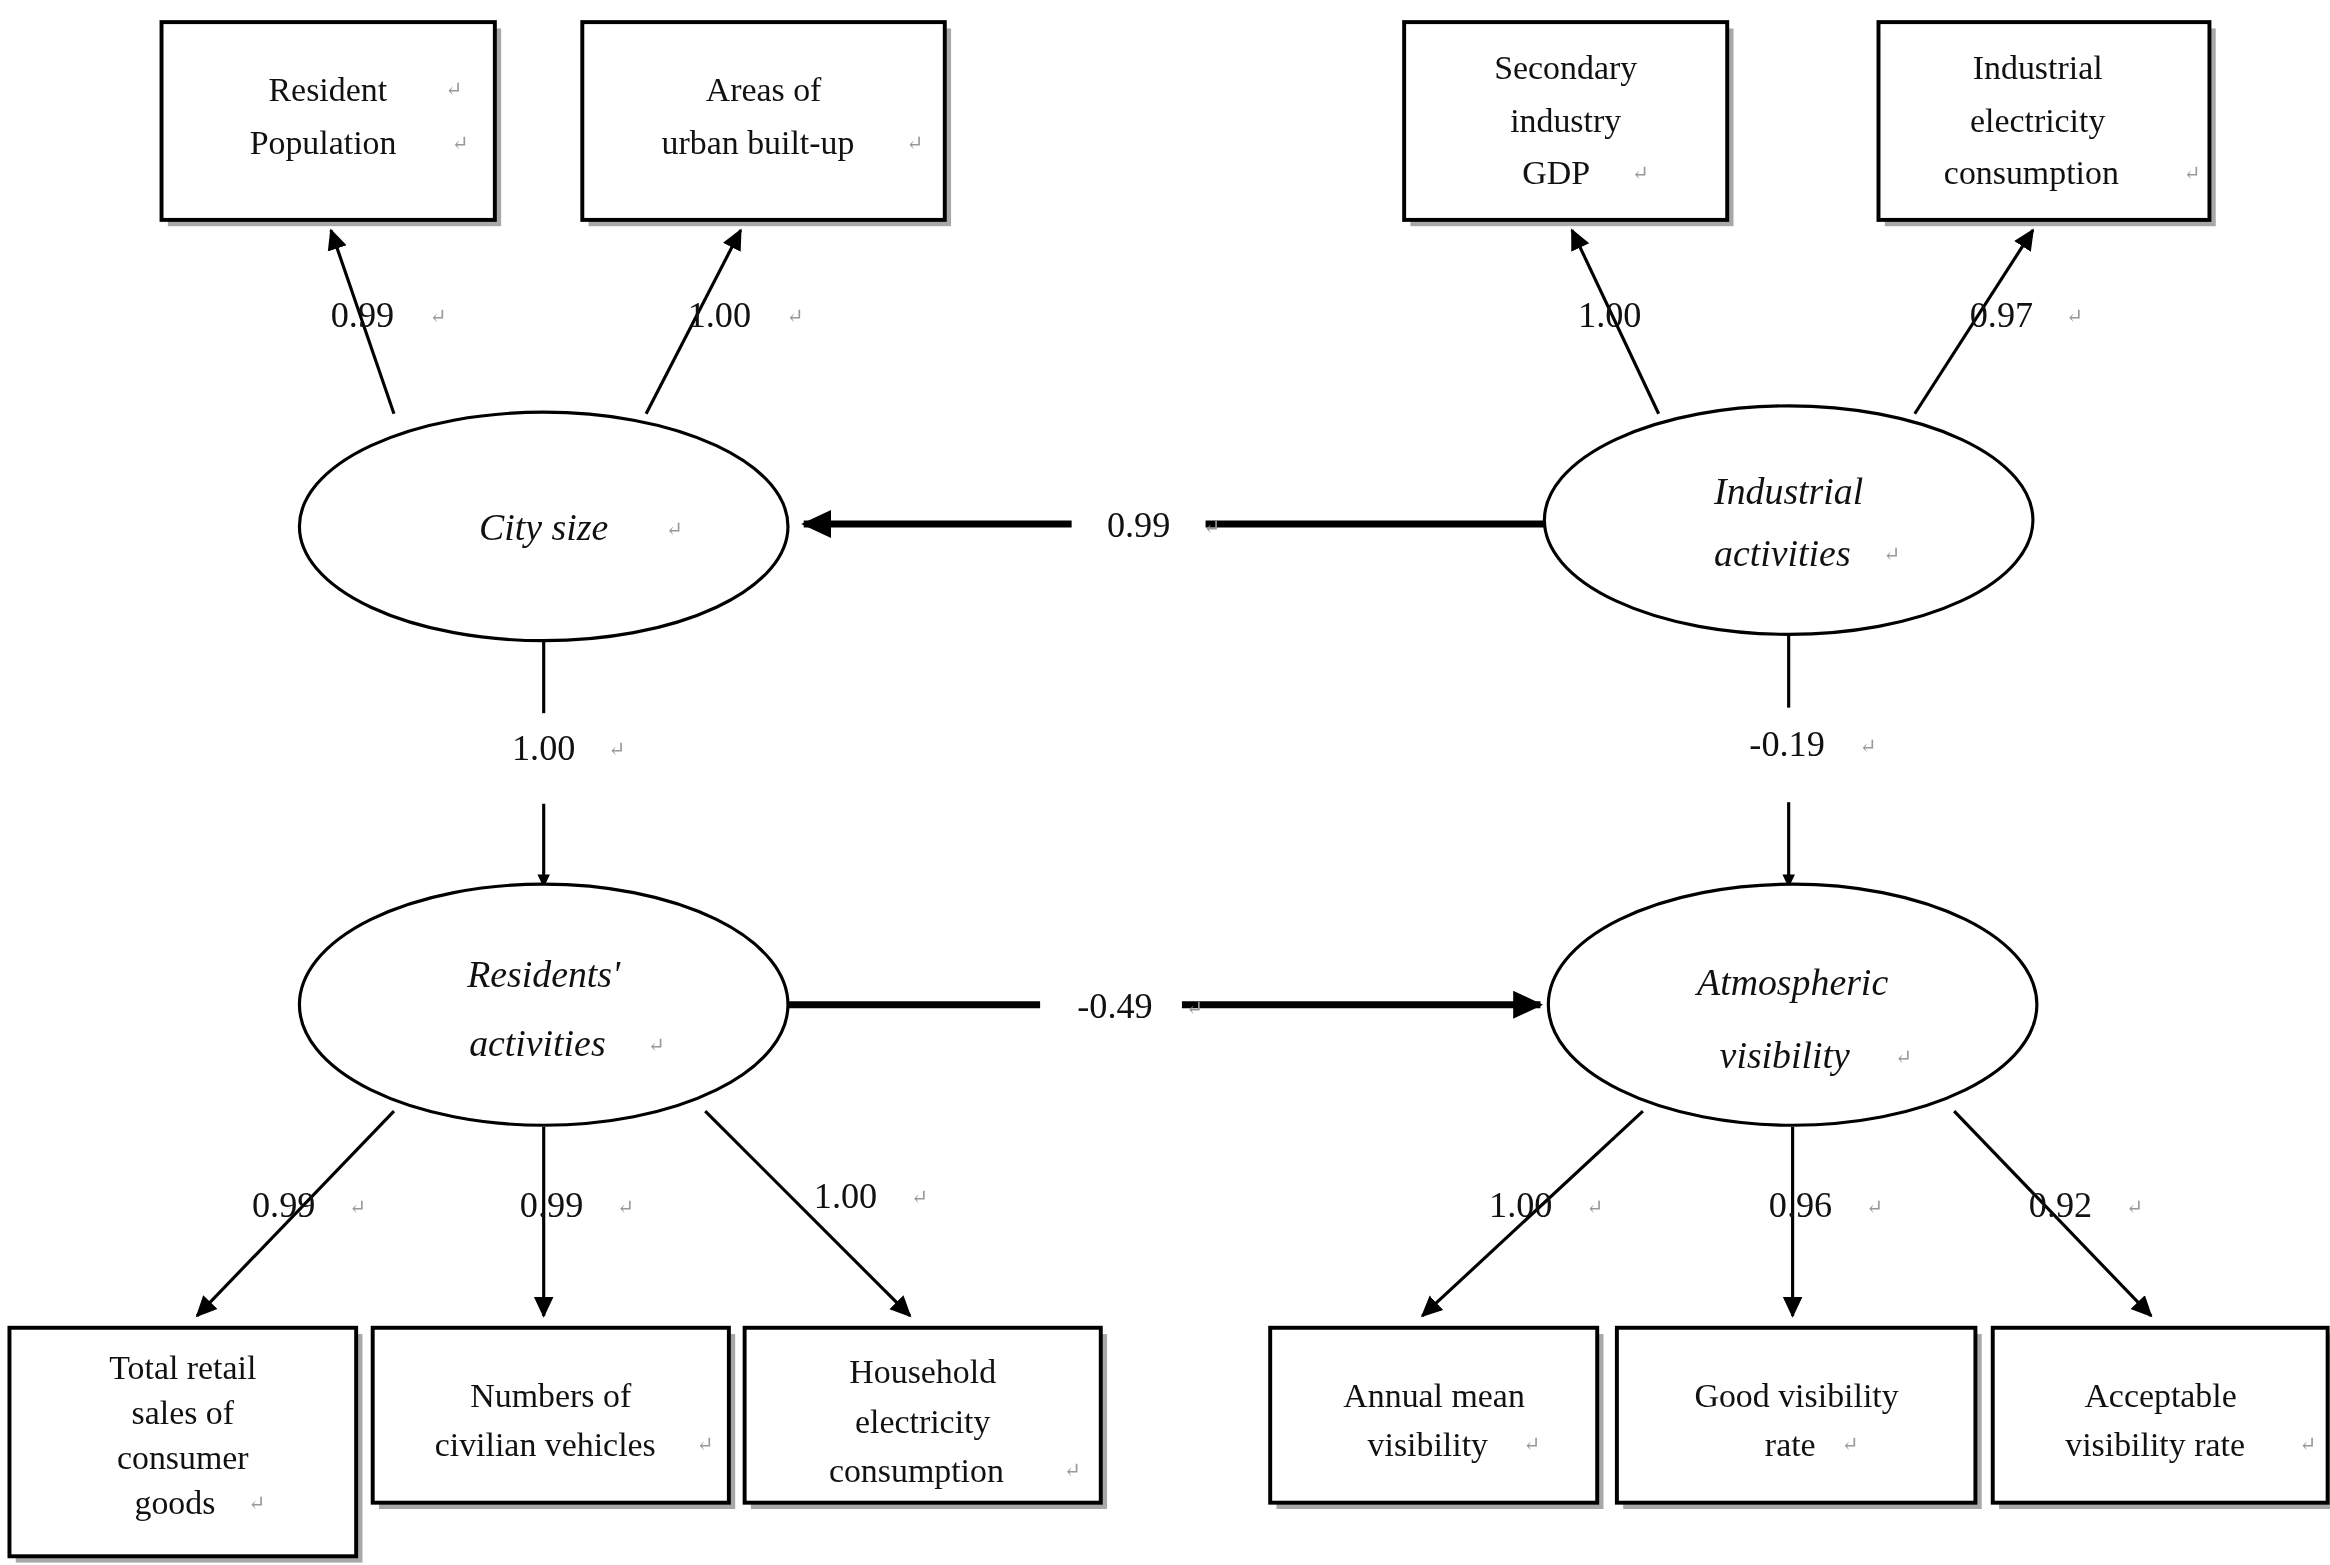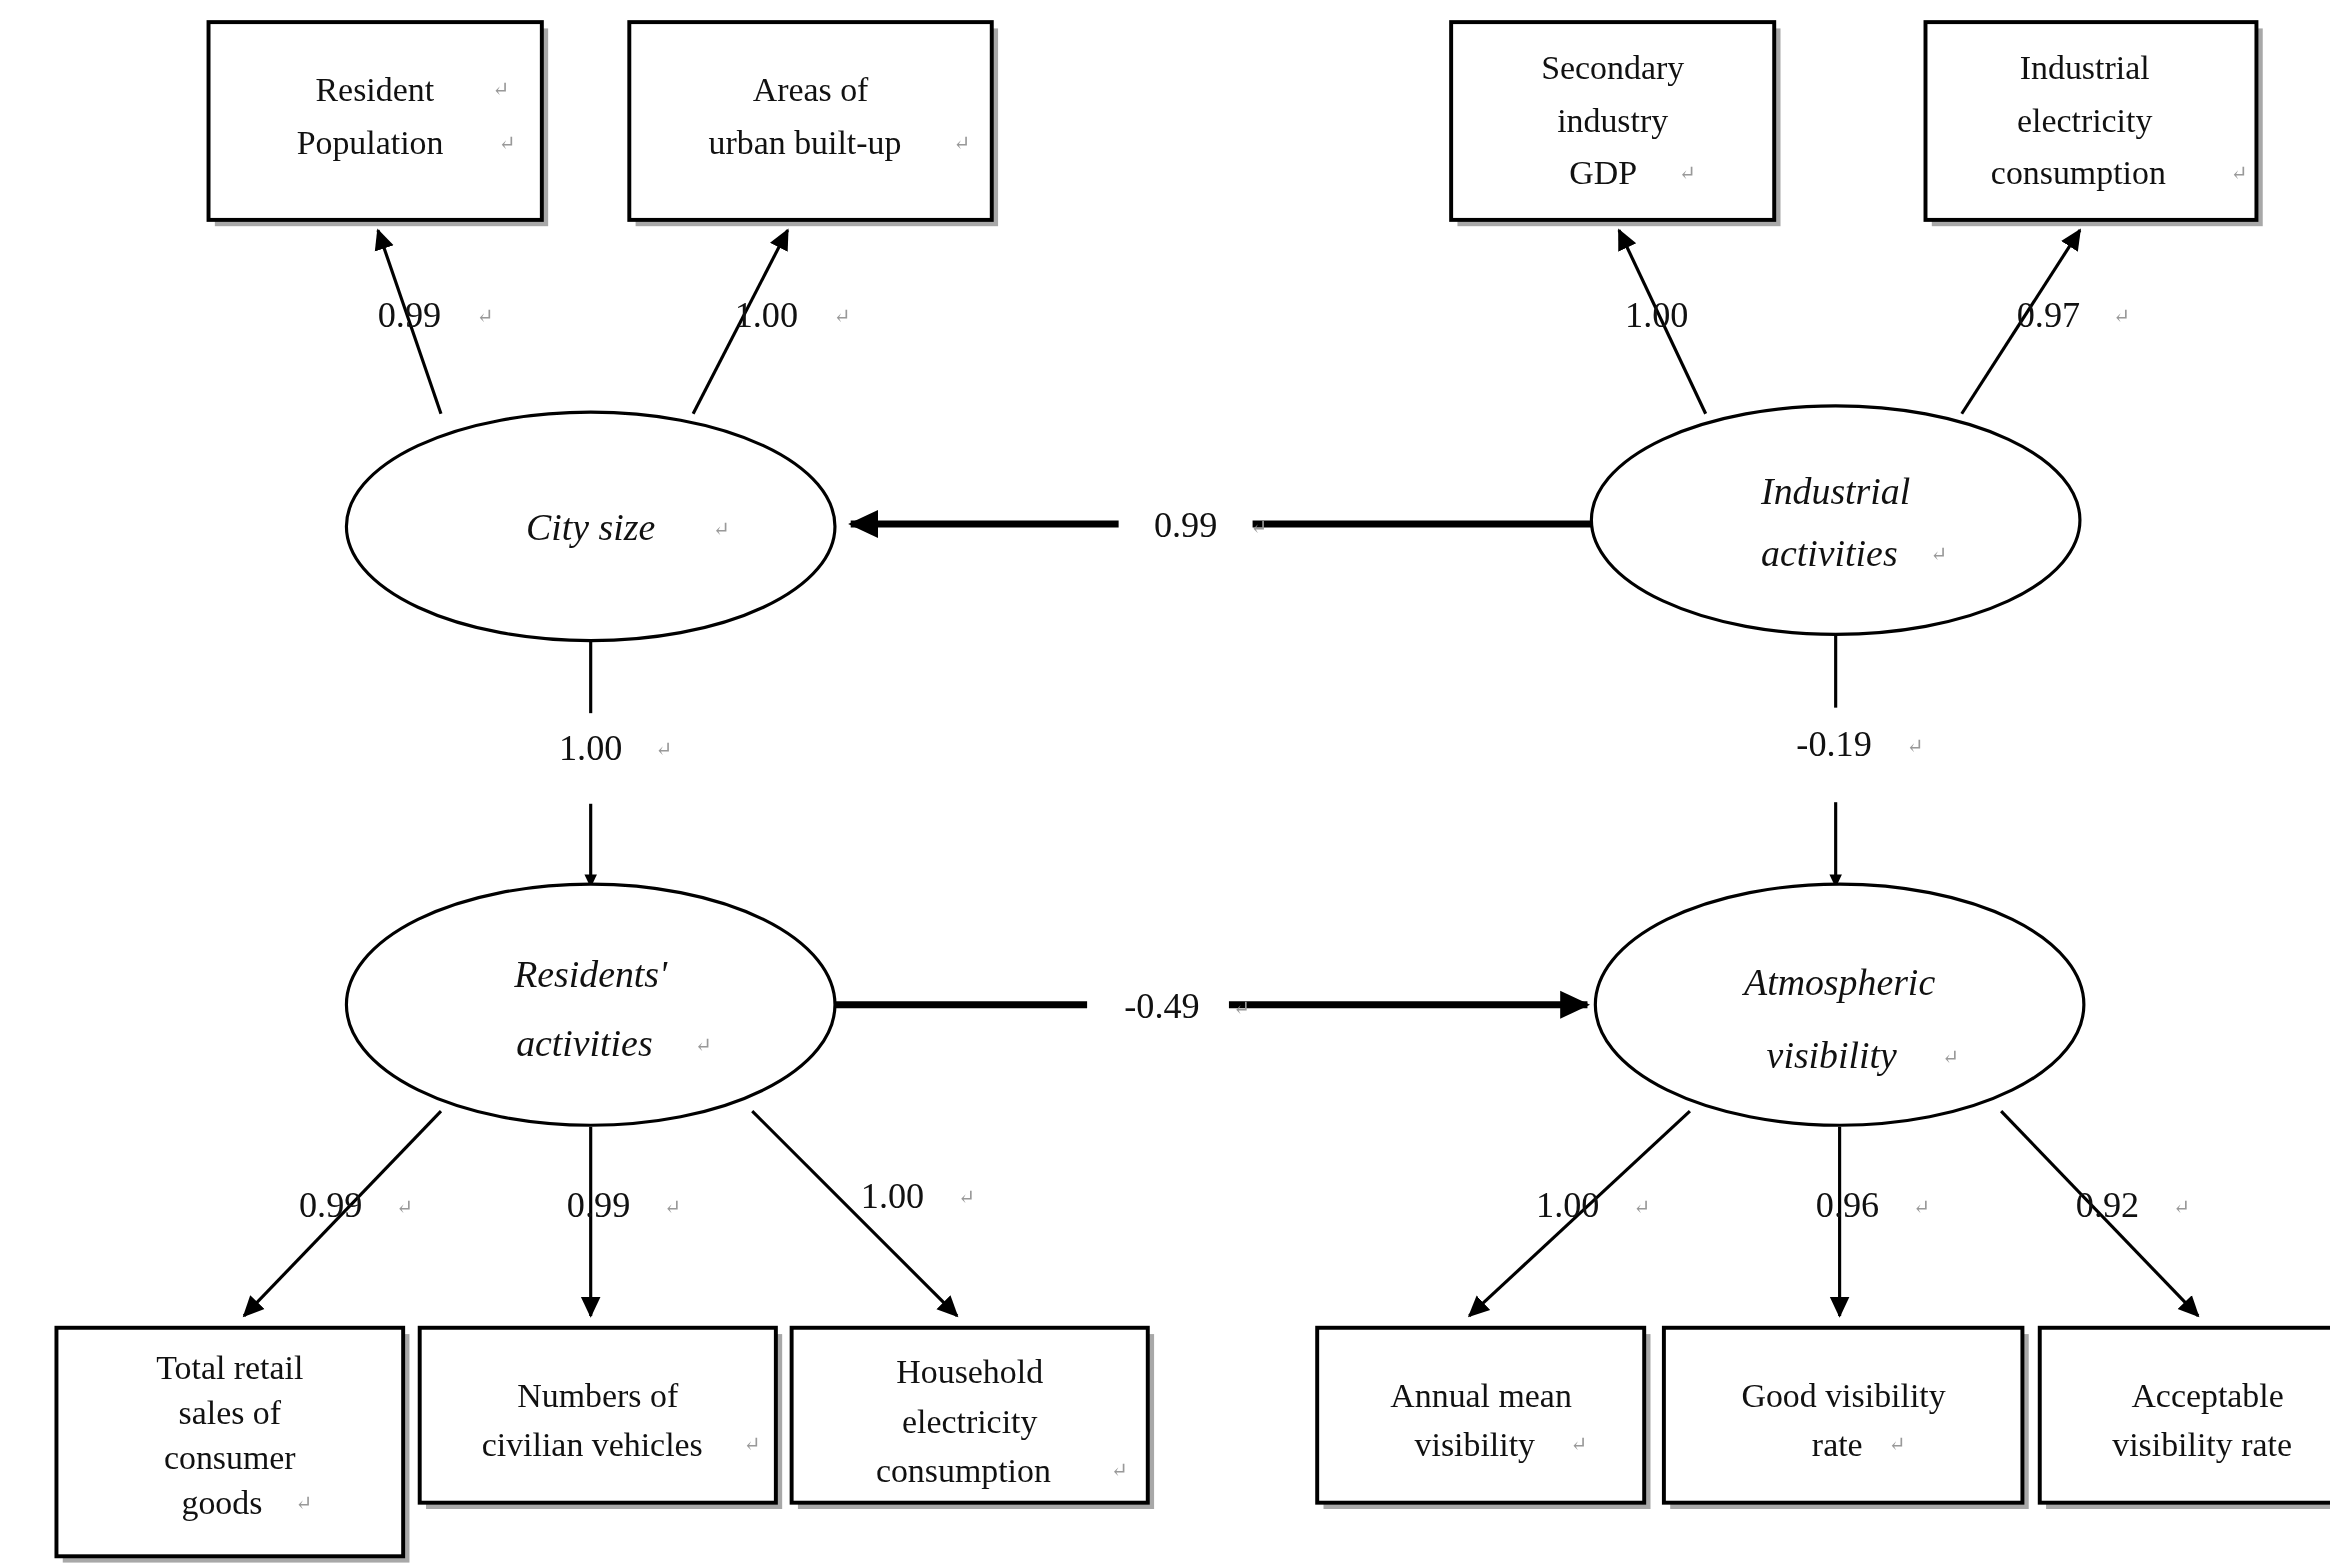--- a/index.html
+++ b/index.html
@@ -11,21 +11,20 @@
     width: 2330px;
     height: 1565px;
     font-family: "Liberation Serif", "DejaVu Serif", serif;
     overflow: hidden;
   }
   #diagram-root {
     position: relative;
     width: 2160px;
     height: 1565px;
     background: #ffffff;
-    margin-left: 47px;
   }
   svg.sem-canvas {
     position: absolute;
     top: 0;
     left: 0;
     width: 2330px;
     height: 1565px;
     display: block;
   }
   .box-rect {

